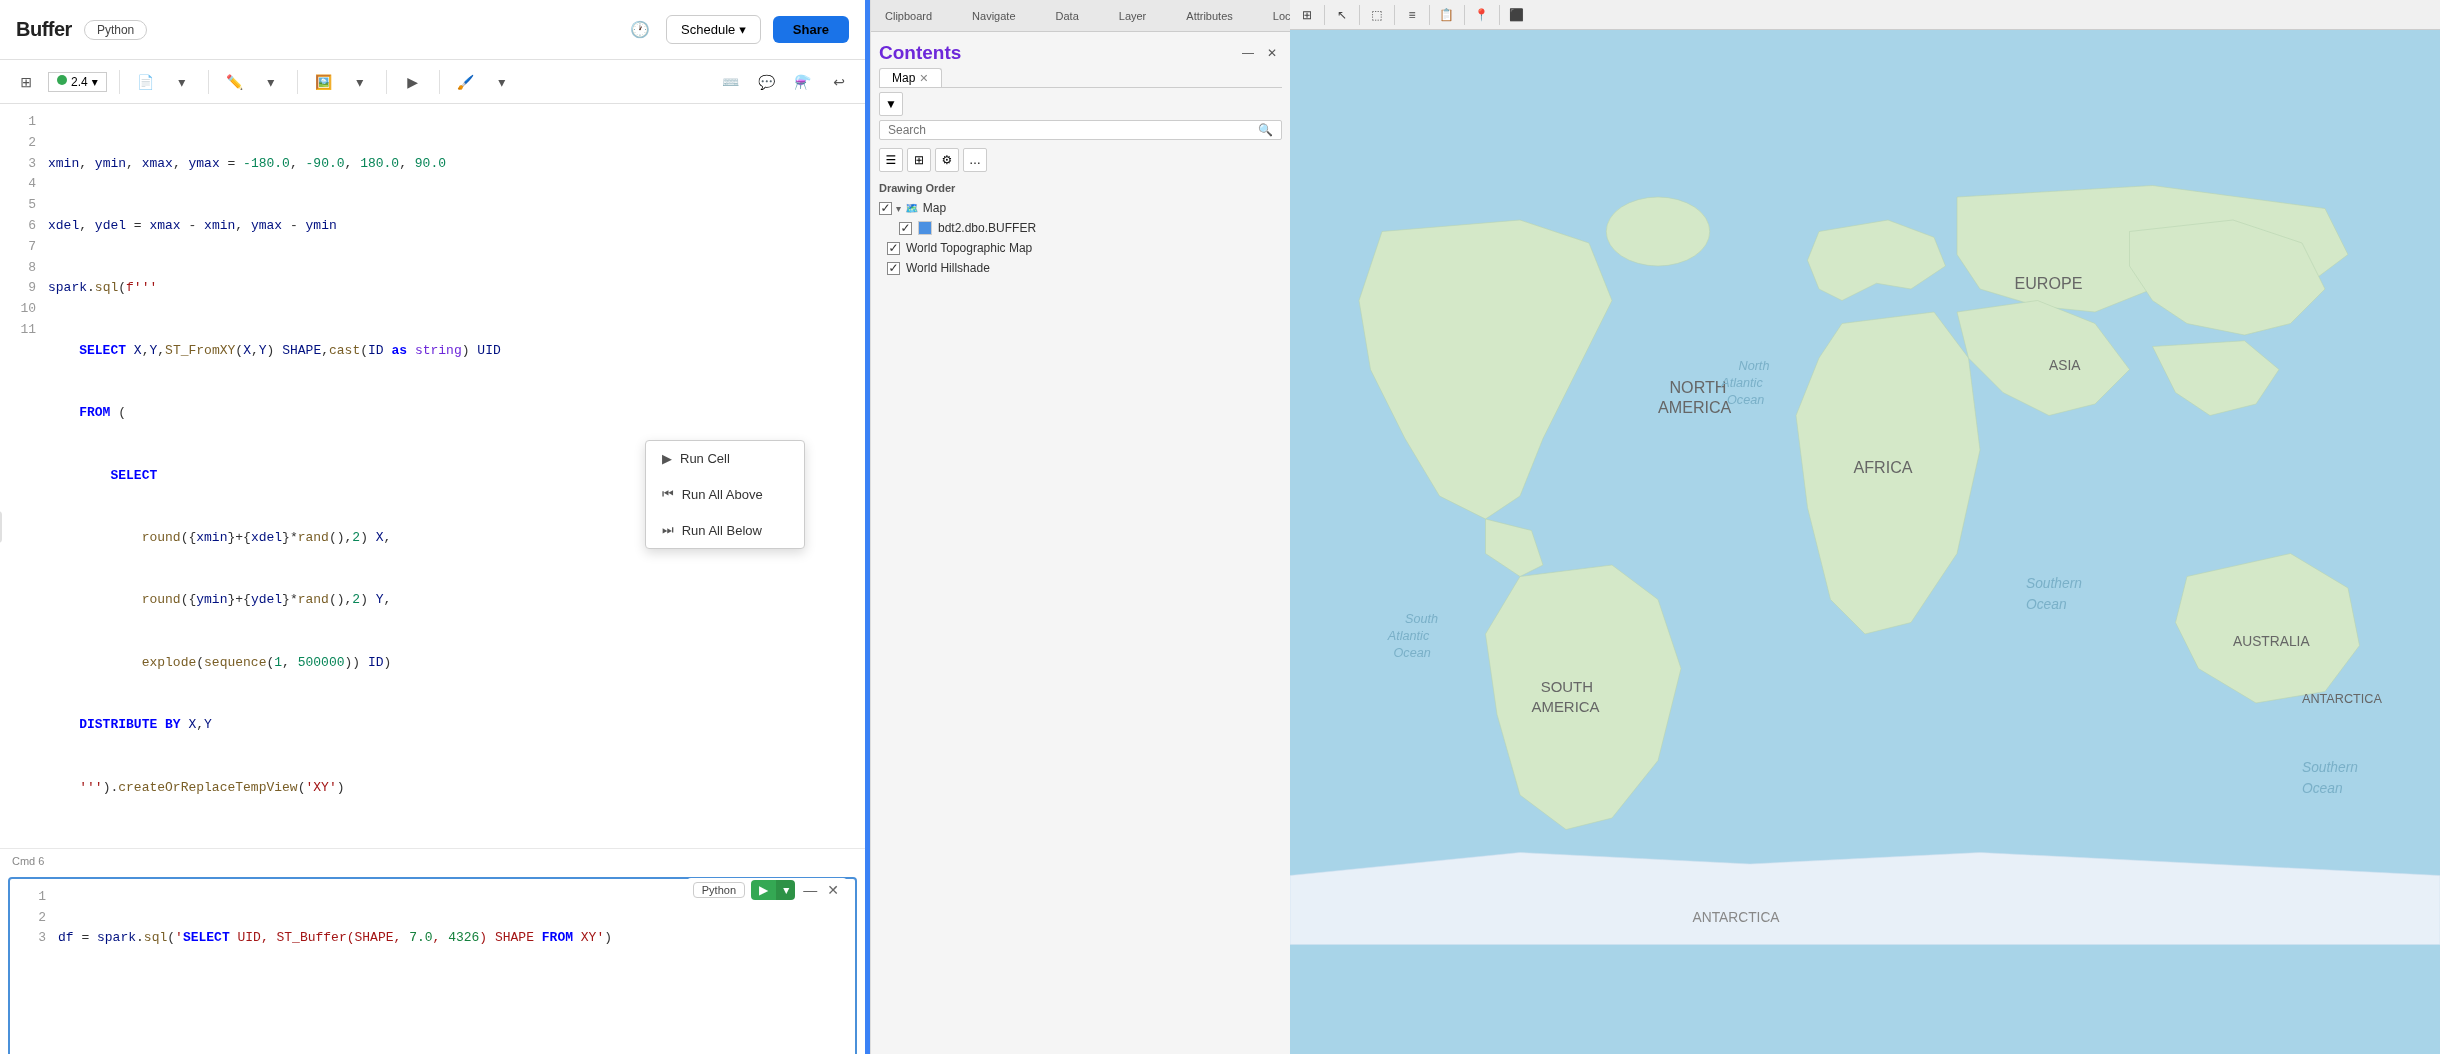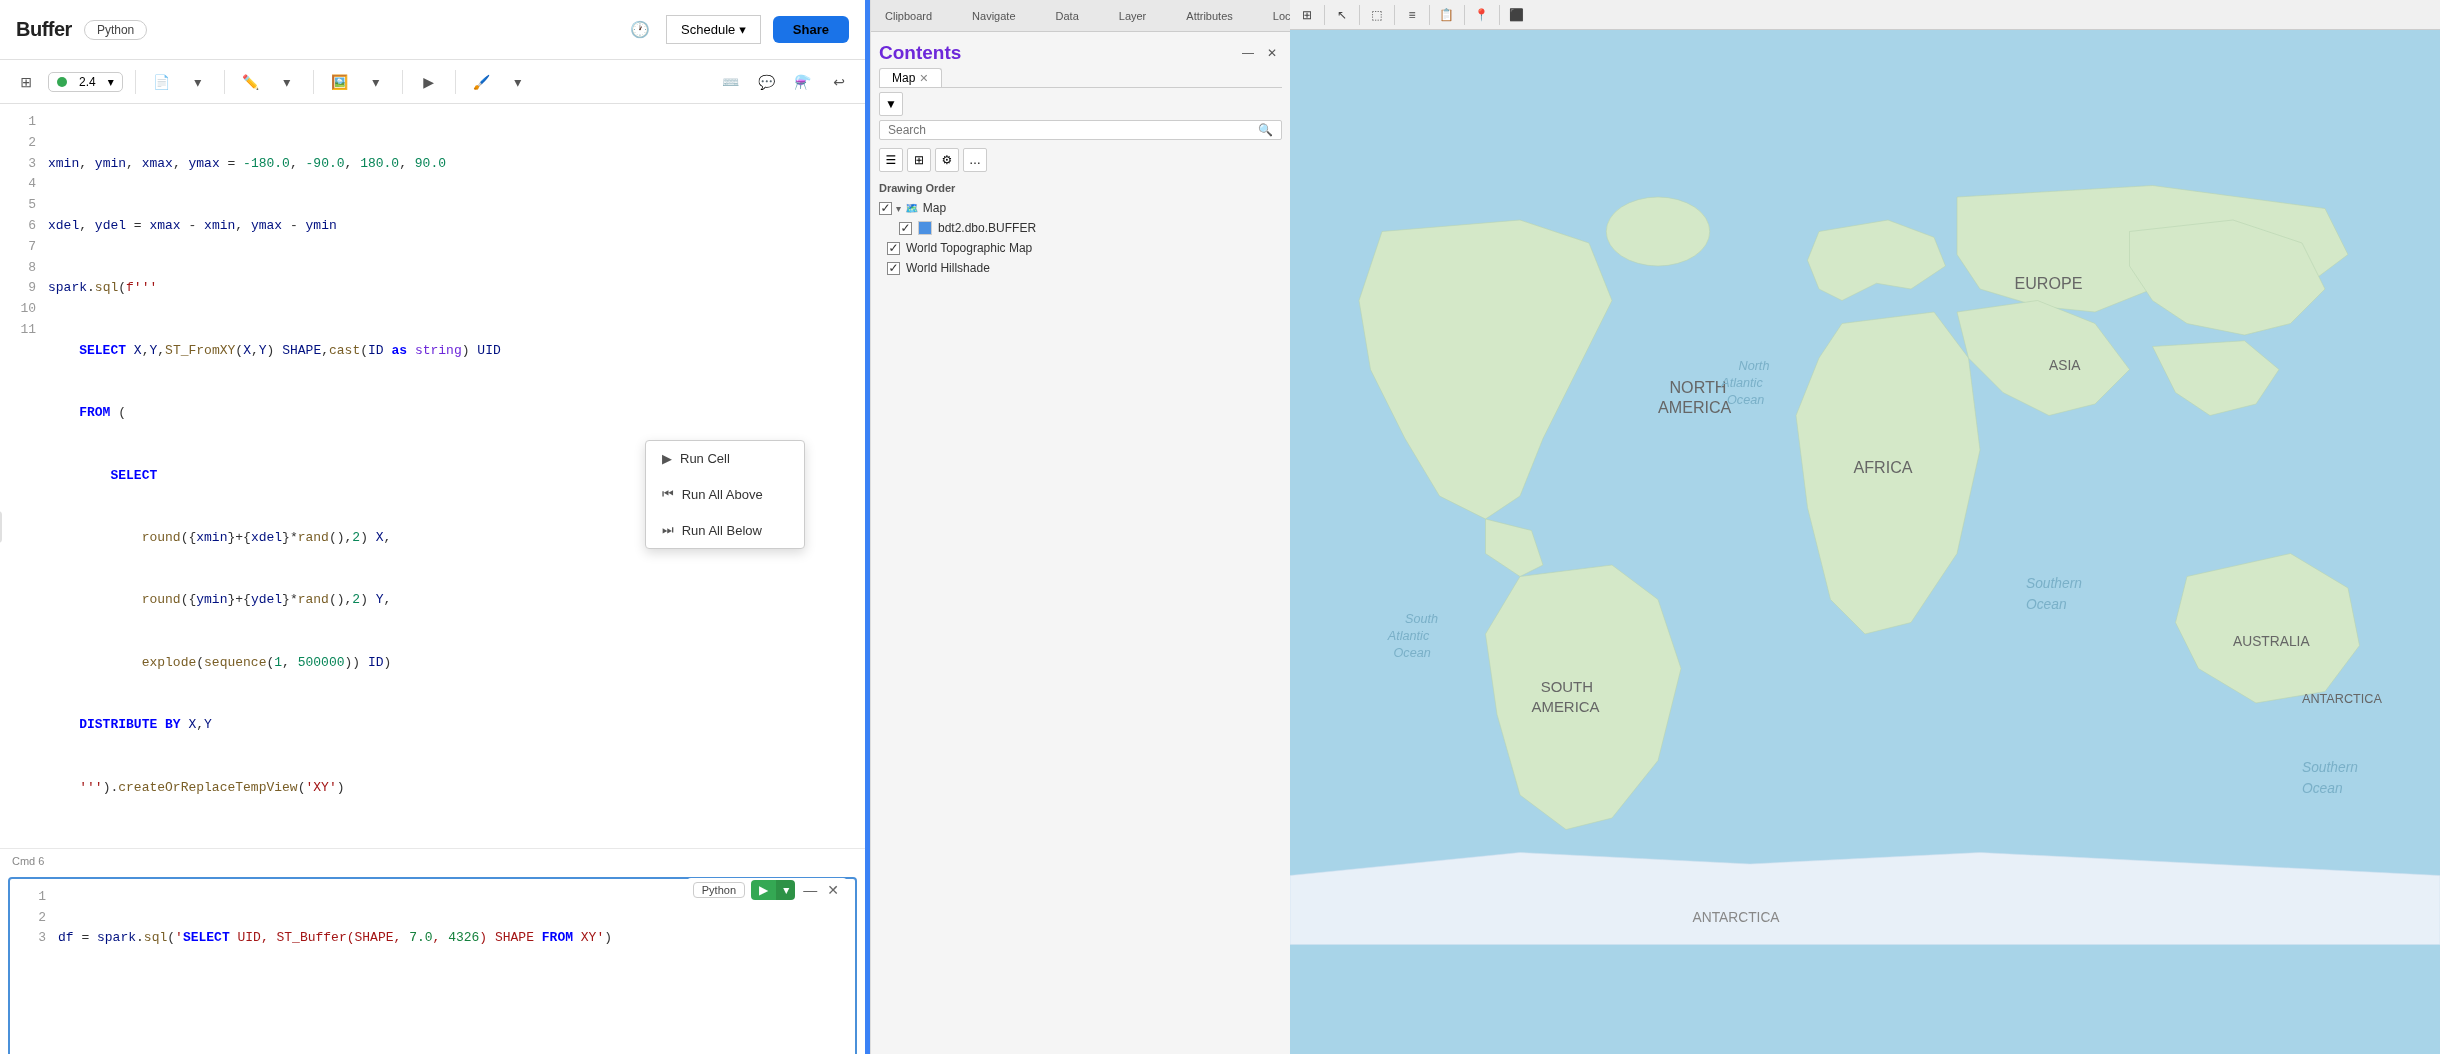--- a/index.html
+++ b/index.html
@@ -47,21 +47,21 @@
     .clock-icon {
       width: 28px; height: 28px;
       display: flex; align-items: center; justify-content: center;
       color: #555;
       font-size: 16px;
     }
 
     .schedule-btn {
       background: #fff;
       border: 1px solid #ccc;
-      border-radius: 0;
+      border-radius: 6px;
       padding: 6px 14px;
       font-size: 13px;
       cursor: pointer;
       display: flex; align-items: center; gap: 4px;
     }
 
     .share-btn {
       background: #1a73e8;
       color: #000000;
       border: none;
@@ -86,23 +86,23 @@
     .toolbar-icon {
       width: 28px; height: 28px;
       display: flex; align-items: center; justify-content: center;
       color: #555;
       cursor: pointer;
       border-radius: 4px;
       font-size: 14px;
     }
 
     .version-selector {
-      display: flex; align-items: center; gap: 12px;
-      border: 1px solid #ccc;
-      border-radius: 5px;
+      display: flex; gap: 4px;
+      border: 1px solid #ccc;
+      border-radius: 0;
       padding: 2px 8px;
       font-size: 12px;
       cursor: pointer;
       background: #fff;
     }
 
     .version-dot {
       width: 10px; height: 10px;
       border-radius: 50%;
       background: #34a853;

